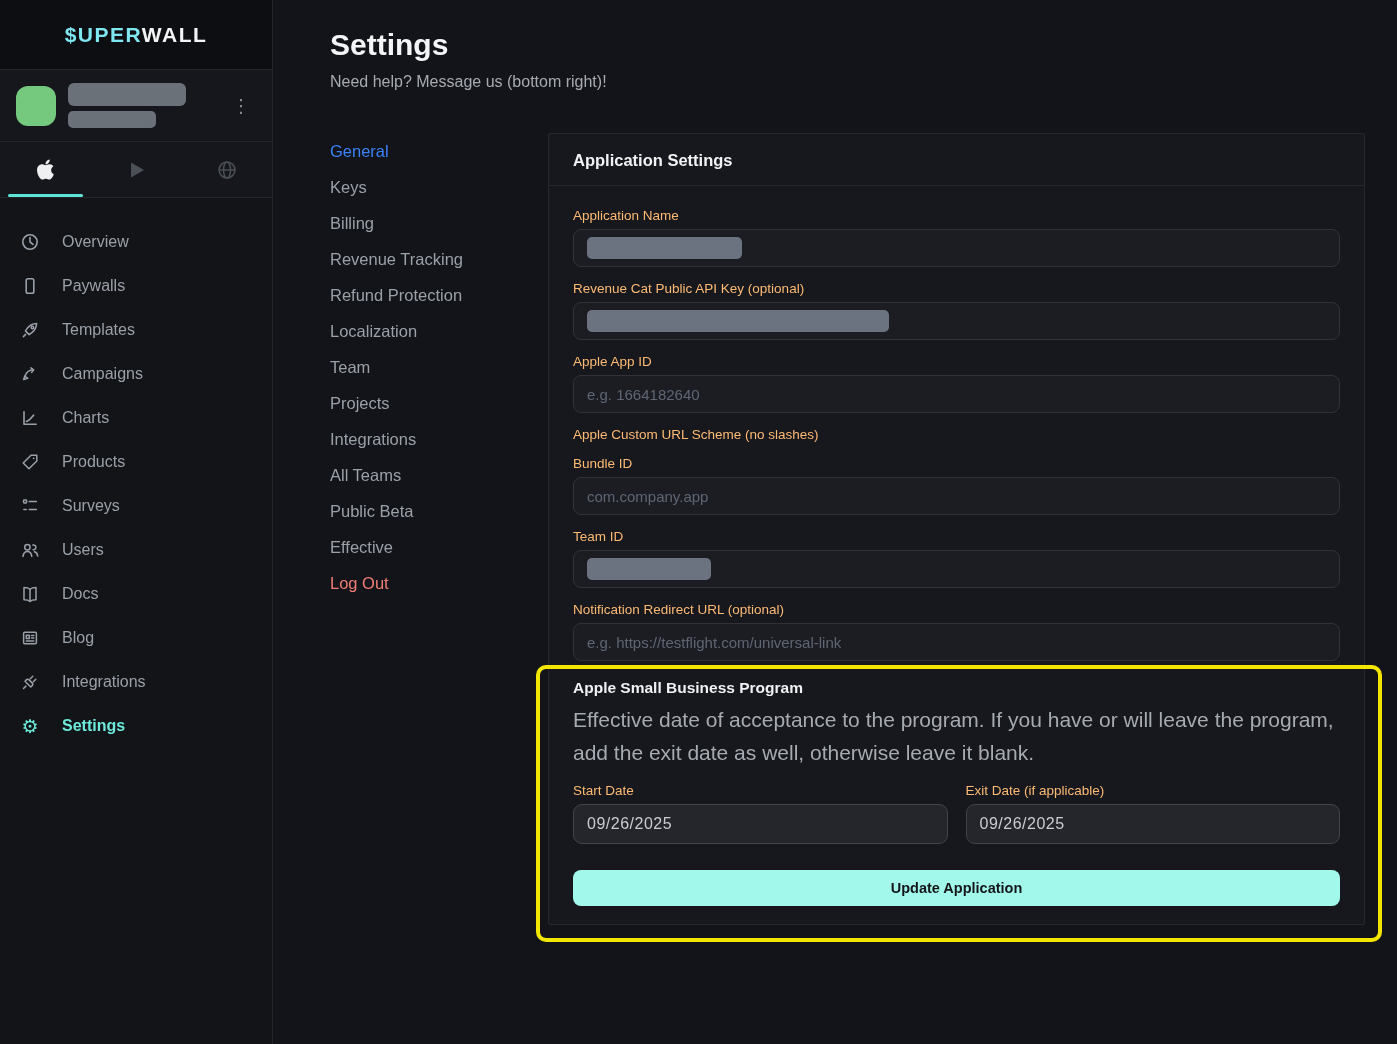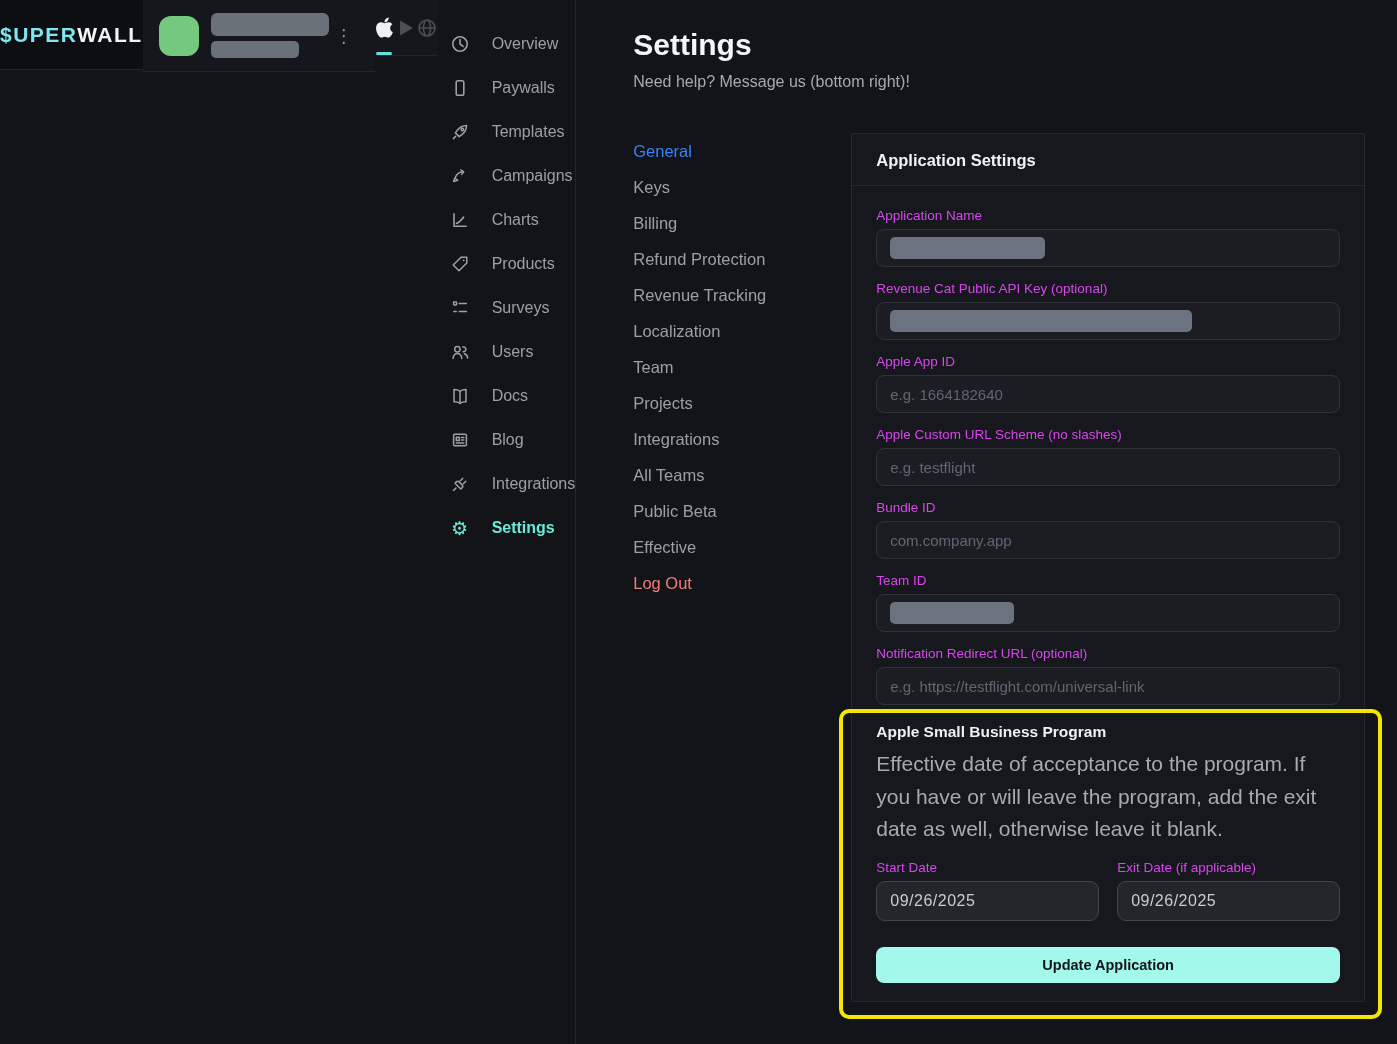--- a/index.html
+++ b/index.html
@@ -4,58 +4,58 @@
 <style>
   * { margin:0; padding:0; box-sizing:border-box; }
   html,body { width:1397px; height:1044px; overflow:hidden; }
   body {
     display:flex;
     background:#131419;
     font-family:"Liberation Sans", sans-serif;
     color:#e5e7ea;
   }
   
-  .sidebar { flex:0 0 273px; background:#131418; border-right:1px solid #232529; display:flex; flex-direction:row; }
+  .sidebar { flex:0 0 273px; background:#131418; border-right:1px solid #232529; display:flex; flex-direction:column; }
   .logo-row { height:70px; background:#0d0e11; border-bottom:1px solid #232529; display:flex; align-items:center; justify-content:center; }
   .logo { font-size:21px; font-weight:800; letter-spacing:1.5px; }
   .logo .accent { color:#7fe7f2; }
   .logo .rest { color:#f2f3f5; }
   .workspace-row { height:72px; background:#16171c; border-bottom:1px solid #232529; display:flex; align-items:center; padding:0 16px; }
   .avatar { width:40px; height:40px; border-radius:12px; background:#74c97e; flex:none; }
   .ws-bars { margin-left:12px; display:flex; flex-direction:column; gap:5px; flex:1; }
   .bar { background:#6b7178; border-radius:6px; }
   .bar1 { width:118px; height:23px; }
   .bar2 { width:88px; height:17px; border-radius:5px; }
   .kebab { color:#8b9097; font-size:18px; line-height:1; font-family:"DejaVu Sans",sans-serif; padding:4px 6px; cursor:pointer; }
   .tabs-row { height:56px; background:#16171c; border-bottom:1px solid #232529; display:flex; }
   .ptab { flex:1; display:flex; align-items:center; justify-content:center; position:relative; cursor:pointer; }
   .ptab.active::after { content:""; position:absolute; bottom:0; left:9%; width:82%; height:3px; background:#5fe5d8; border-radius:2px; }
   .ptab svg { display:block; }
   .nav { padding-top:22px; }
-  .nav-item { height:44px; display:flex; align-items:center; padding-left:12px; gap:22px; color:#9aa0a8; font-size:16px; cursor:pointer; }
+  .nav-item { height:44px; display:flex; align-items:center; padding-left:20px; gap:22px; color:#9aa0a8; font-size:16px; cursor:pointer; }
   .nav-item .nicon { width:20px; height:20px; color:#9aa0a8; display:flex; align-items:center; justify-content:center; }
   .nav-item.active { color:#6ceadb; font-weight:700; }
   .nav-item.active .nicon { color:#6ceadb; }
   .gear-glyph { font-family:"DejaVu Sans",sans-serif; font-size:19px; line-height:1; }
   
   .main { flex:1; padding:28px 32px 0 57px; }
   .page-title { font-size:30px; font-weight:700; color:#f4f5f6; }
   .page-sub { margin-top:11px; font-size:16px; color:#a6aab1; }
   .content-row { display:flex; margin-top:42px; align-items:flex-start; }
   .settings-nav { flex:0 0 218px; }
   .snav-item { height:36px; display:flex; align-items:center; font-size:16.5px; color:#9aa0a8; cursor:pointer; }
   .snav-item.active { color:#3b82f6; }
   .snav-item.danger { color:#f07e74; }
   
   .panel { flex:1; background:#17181d; border:1px solid #26282e; border-radius:2px; }
   .panel-header { padding:17px 24px 15px; border-bottom:1px solid #26282e; }
   .panel-title { font-size:16.5px; font-weight:700; color:#f1f2f4; }
   .panel-body { padding:22px 24px 18px; }
   .field { margin-bottom:14px; }
-  .field-label { font-size:13.5px; color:#d946ef; margin-bottom:6px; }
+  .field-label { font-size:13.5px; color:#fdba74; margin-bottom:6px; }
   .tinput { width:100%; height:38px; background:#1b1d22; border:1px solid #2f3238; border-radius:8px; padding:0 13px; font-size:15px; color:#dfe2e6; font-family:"Liberation Sans",sans-serif; display:flex; align-items:center; }
   input.tinput::placeholder { color:#5f6673; }
   input.tinput { outline:none; }
   .redact { background:#6b7280; border-radius:5px; height:22px; }
   .rw-sm { width:124px; } .rw-md { width:155px; } .rw-lg { width:302px; }
   
   .sbp-wrap { position:relative; margin-top:18px; }
   .annotation-box { position:absolute; top:-14px; left:-37px; right:-42px; bottom:-36px; border:4px solid #f2e703; border-radius:10px; pointer-events:none; z-index:5; }
   .sbp-title { font-size:15.5px; font-weight:700; color:#eef0f2; }
   .sbp-desc { margin-top:7px; font-size:21px; line-height:1.55; color:#a6aab1; max-width:790px; }
@@ -225,22 +225,22 @@
 <main class="main">
   <h1 class="page-title">Settings</h1>
   <div class="page-sub">Need help? Message us (bottom right)!</div>
 
   <div class="content-row">
 
     <nav class="settings-nav">
       <div class="snav-item active">General</div>
       <div class="snav-item">Keys</div>
       <div class="snav-item">Billing</div>
+      <div class="snav-item">Revenue Tracking</div>
       <div class="snav-item">Refund Protection</div>
-      <div class="snav-item">Revenue Tracking</div>
       <div class="snav-item">Localization</div>
       <div class="snav-item">Team</div>
       <div class="snav-item">Projects</div>
       <div class="snav-item">Integrations</div>
       <div class="snav-item">All Teams</div>
       <div class="snav-item">Public Beta</div>
       <div class="snav-item">Effective</div>
       <div class="snav-item danger">Log Out</div>
     </nav>
 
@@ -264,21 +264,20 @@
             </div>
         </div>
 
         <div class="field">
           <div class="field-label">Apple App ID</div>
           <input class="tinput" placeholder="e.g. 1664182640" style="">
         </div>
 
         <div class="field">
           <div class="field-label">Apple Custom URL Scheme (no slashes)</div>
-          <input class="tinput" placeholder="e.g. testflight" style="">
         </div>
 
         <div class="field">
           <div class="field-label">Bundle ID</div>
           <input class="tinput" placeholder="com.company.app" style="">
         </div>
 
         <div class="field">
           <div class="field-label">Team ID</div>
           <div class="tinput">

